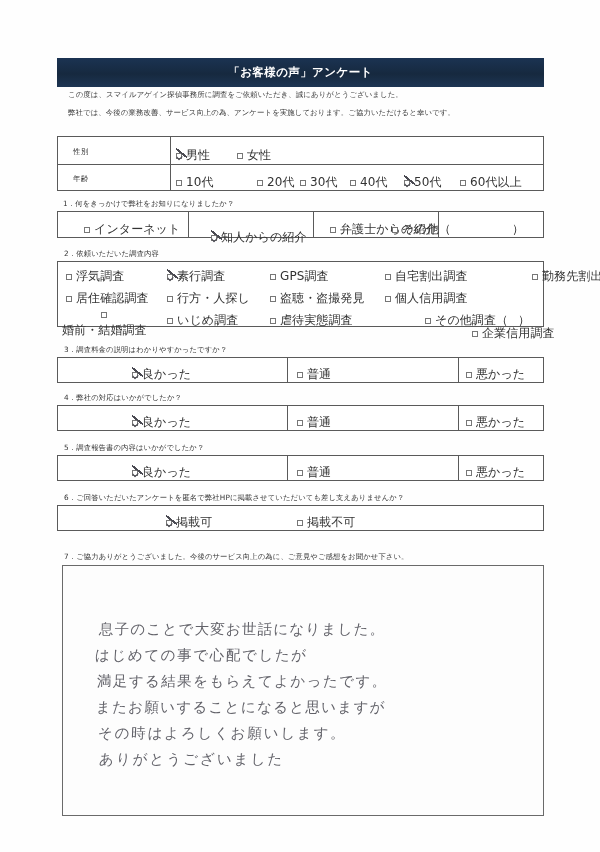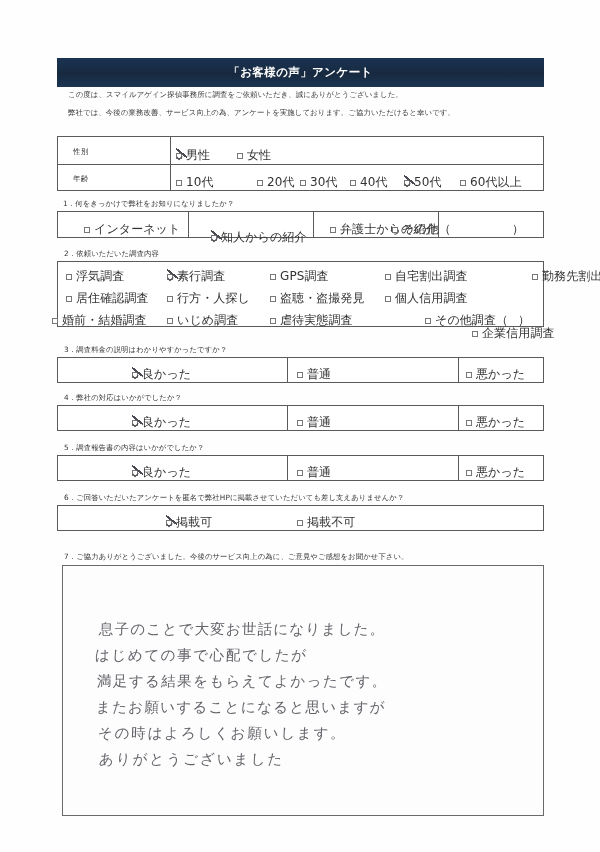--- a/index.html
+++ b/index.html
@@ -294,21 +294,21 @@
   </div>
   <div class="opt" style="left:385px; top:290px;">
     <span class="cbox"></span>
     <span>個人信用調査</span>
   </div>
   <div class="opt" style="left:472px; top:290px;margin-top:35px;">
     <span class="cbox"></span>
     <span>企業信用調査</span>
   </div>
 
-  <div class="opt" style="left:52px; top:312px;">
+  <div class="opt" style="left:62px; top:312px;flex-direction:column;">
     <span class="cbox"></span>
     <span>婚前・結婚調査</span>
   </div>
   <div class="opt" style="left:167px; top:312px;">
     <span class="cbox"></span>
     <span>いじめ調査</span>
   </div>
   <div class="opt" style="left:270px; top:312px;">
     <span class="cbox"></span>
     <span>虐待実態調査</span>

